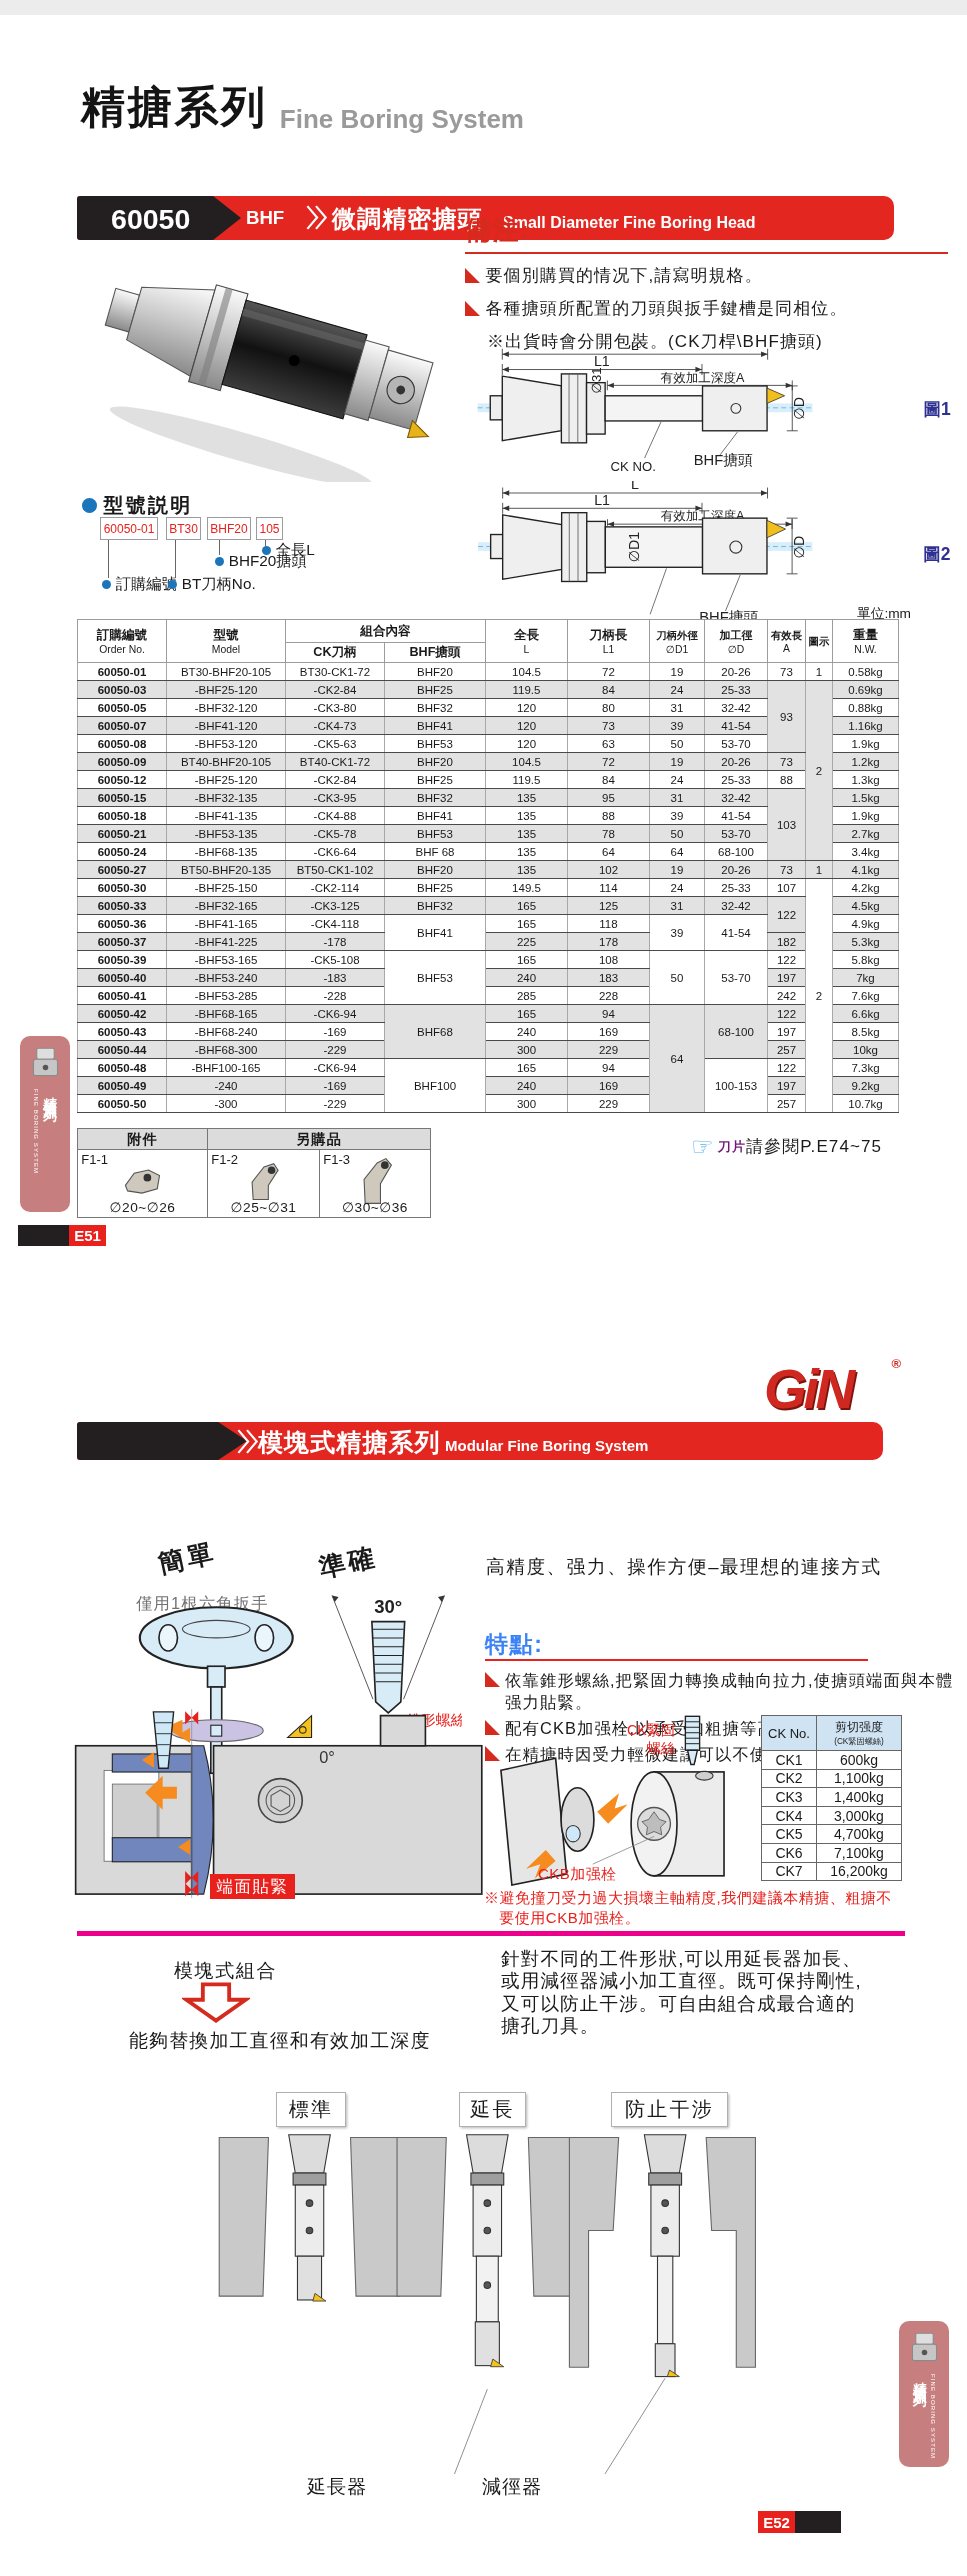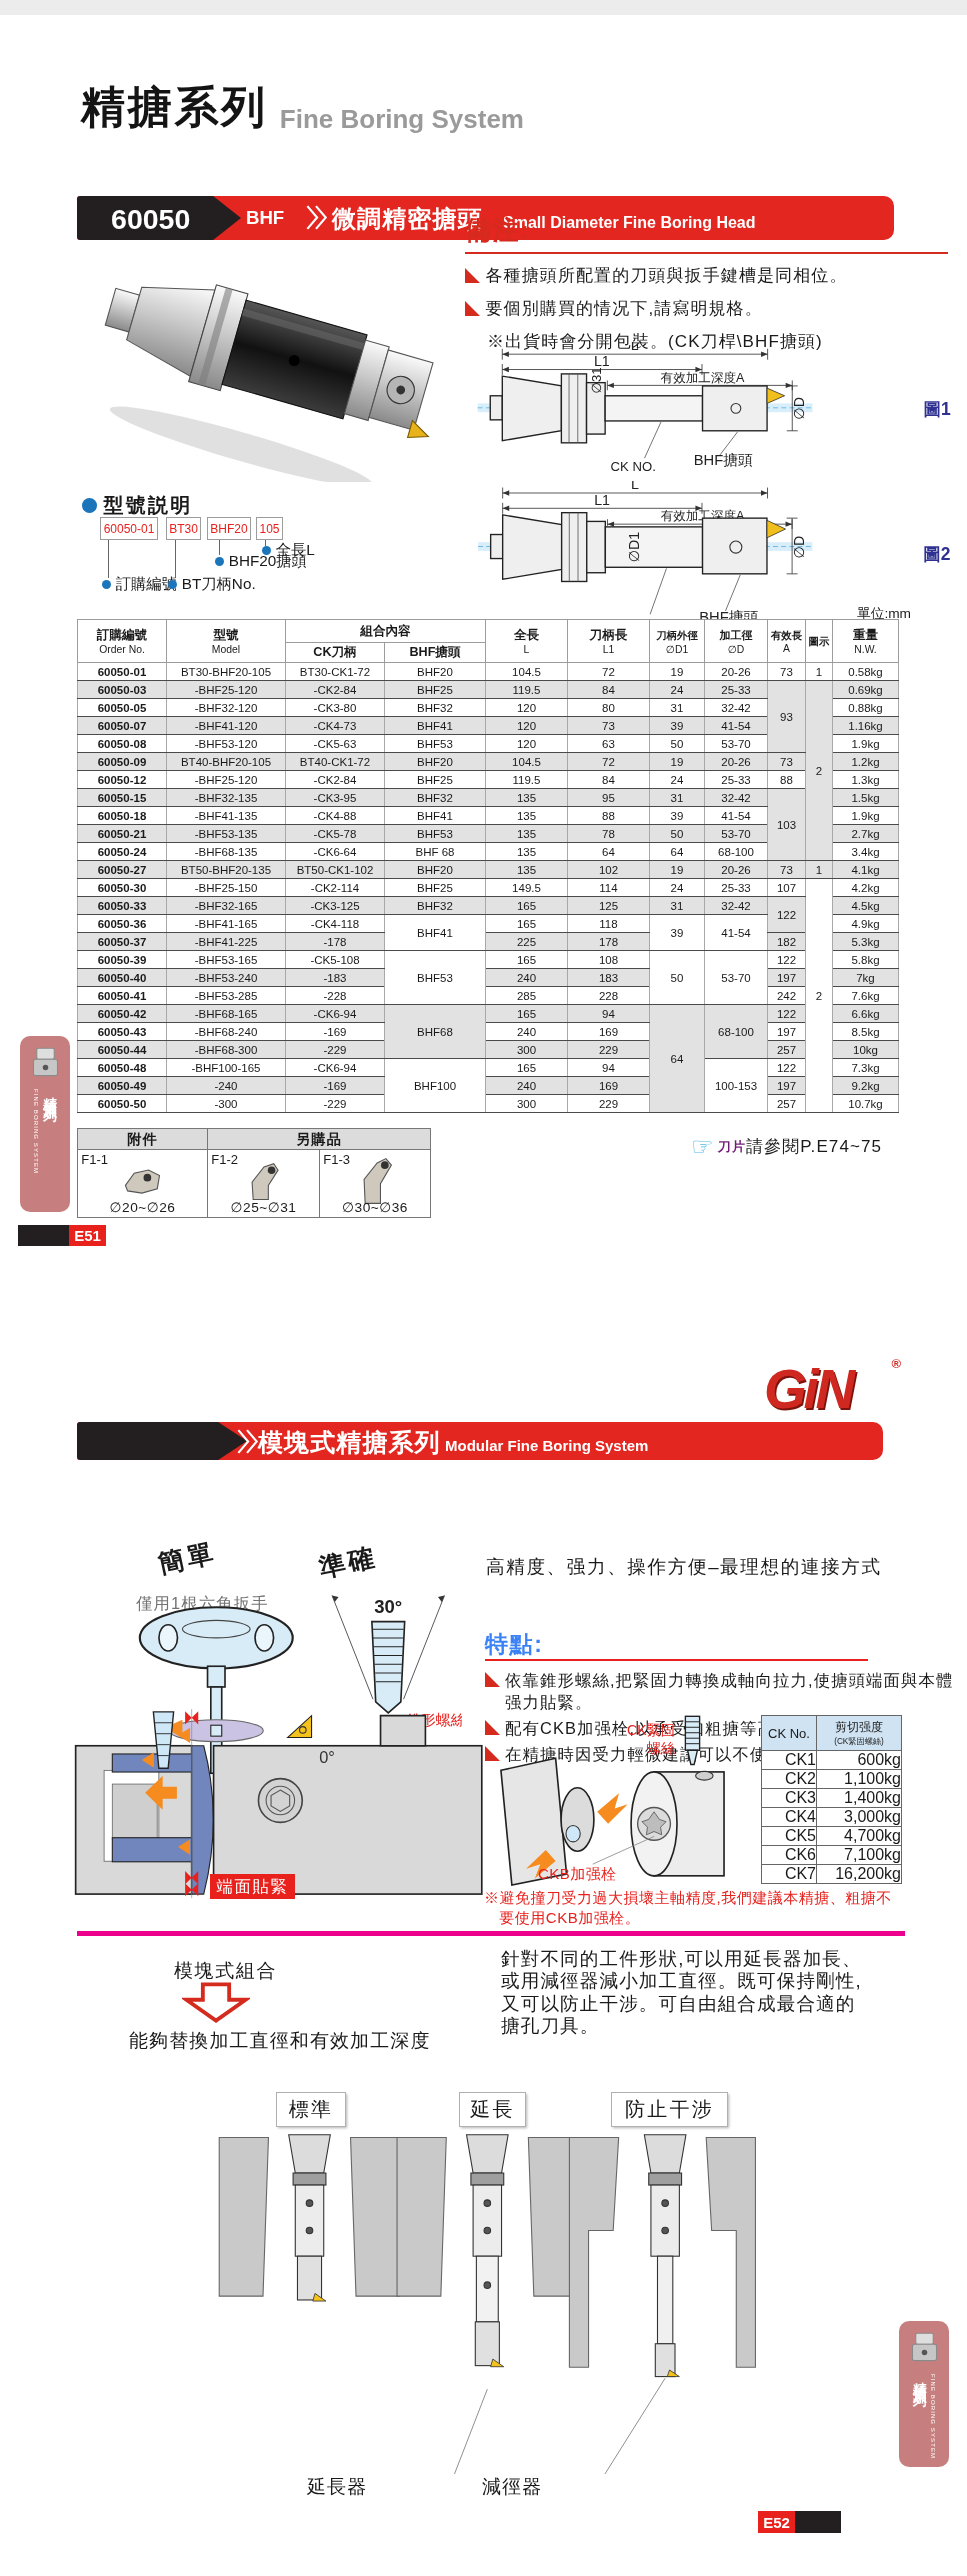--- a/index.html
+++ b/index.html
@@ -89,21 +89,21 @@
 #feat-rule{left:485px;top:1644px;width:383px;height:1.6px;background:#e8211d}
 #feat-list{left:485px;top:1654px;width:476px}
 .feat-item{position:relative;padding-left:20px;font-size:16.4px;line-height:22.4px;letter-spacing:1.1px;margin-bottom:3.3px}
 .feat-item .tri{position:absolute;left:0;top:3.3px;margin:0}
 #ckscrew-label{left:607px;top:1706px;width:68px;font-size:14.2px;color:#e8211d;text-align:right;line-height:18px}
 #ckb-label{left:538px;top:1850px;font-size:15px;color:#e8211d;letter-spacing:0.5px}
 #ck-table{left:761px;top:1700px;width:140px}
 #ck-table table{border-collapse:collapse;width:140px;table-layout:fixed}
 #ck-table th{background:#cfe3f3;border:0.5px solid #666;font-weight:normal;height:35px}
 .ckh1{font-size:13px}.ckh2{font-size:12px;display:block}.ckh3{font-size:8.2px;display:block}
-#ck-table td{border:0.5px solid #666;font-size:16px;height:18.6px;text-align:right;background:#fff}
+#ck-table td{border:0.5px solid #666;font-size:14px;height:18.6px;text-align:center;background:#fff}
 #warning{left:484px;top:1873px;width:427px;font-size:15px;color:#e8211d;line-height:20px;letter-spacing:0.5px}
 #divider{left:77px;top:1916px;width:828px;height:5px;background:#ec008c}
 #mod-title{left:174px;top:1943px;font-size:19px;letter-spacing:1.6px}
 #mod-caption{left:129px;top:2013px;font-size:19px;letter-spacing:1.1px}
 #para{left:501px;top:1933px;font-size:18.6px;line-height:22.4px;letter-spacing:1.1px}
 .blabel{position:absolute;top:2077px;height:35px;background:#fff;border:0.5px solid #b0b0b0;box-shadow:1.6px 1.6px 2.7px rgba(0,0,0,.30);font-size:20px;display:flex;align-items:center;justify-content:center;letter-spacing:2.2px}
 #bl0{left:276px;width:70px}#bl1{left:459px;width:67px}#bl2{left:611px;width:117px}
 #lb-face{left:210px;top:1859px;background:#e8211d;color:#fff;font-size:16.4px;padding:1.6px 6.6px;letter-spacing:1.6px}
 #lb-ext{left:307px;top:2459px;font-size:19px;letter-spacing:1.1px}
 #lb-red{left:482px;top:2459px;font-size:19px;letter-spacing:1.1px}
@@ -162,25 +162,25 @@
       <circle cx="582" cy="240" r="8" fill="#333"></circle>
       <polygon points="618,288 654,308 618,320" fill="#e8b21a" stroke="#7a5a00" stroke-width="2"></polygon>
     </g>
   </svg>
 
   <div class="abs" id="notes">
     <div class="notes-title">備注:</div>
     <div class="notes-rule"></div>
     <div class="note-item">
         <span class="tri"></span>
-        <span>各種搪頭所配置的刀頭與扳手鍵槽是同相位。</span>
+        <span>要個別購買的情况下,請寫明規格。</span>
       </div>
     <div class="note-item">
         <span class="tri"></span>
-        <span>要個別購買的情况下,請寫明規格。</span>
+        <span>各種搪頭所配置的刀頭與扳手鍵槽是同相位。</span>
       </div>
     <div class="note-item note-sub">
         <span>※出貨時會分開包裝。(CK刀桿\BHF搪頭)</span>
       </div>
   </div>
 
   <svg class="abs" style="left:464px;top:327px" width="488" height="136" viewBox="0 0 892 248">
     <rect x="25" y="112" width="612" height="16" fill="#d9eefb"></rect>
     <line x1="25" y1="120" x2="637" y2="120" stroke="#58aede" stroke-width="1.5" stroke-dasharray="9 6"></line>
     <line x1="70" y1="12" x2="70" y2="32" stroke="#333" stroke-width="1.5"></line>

